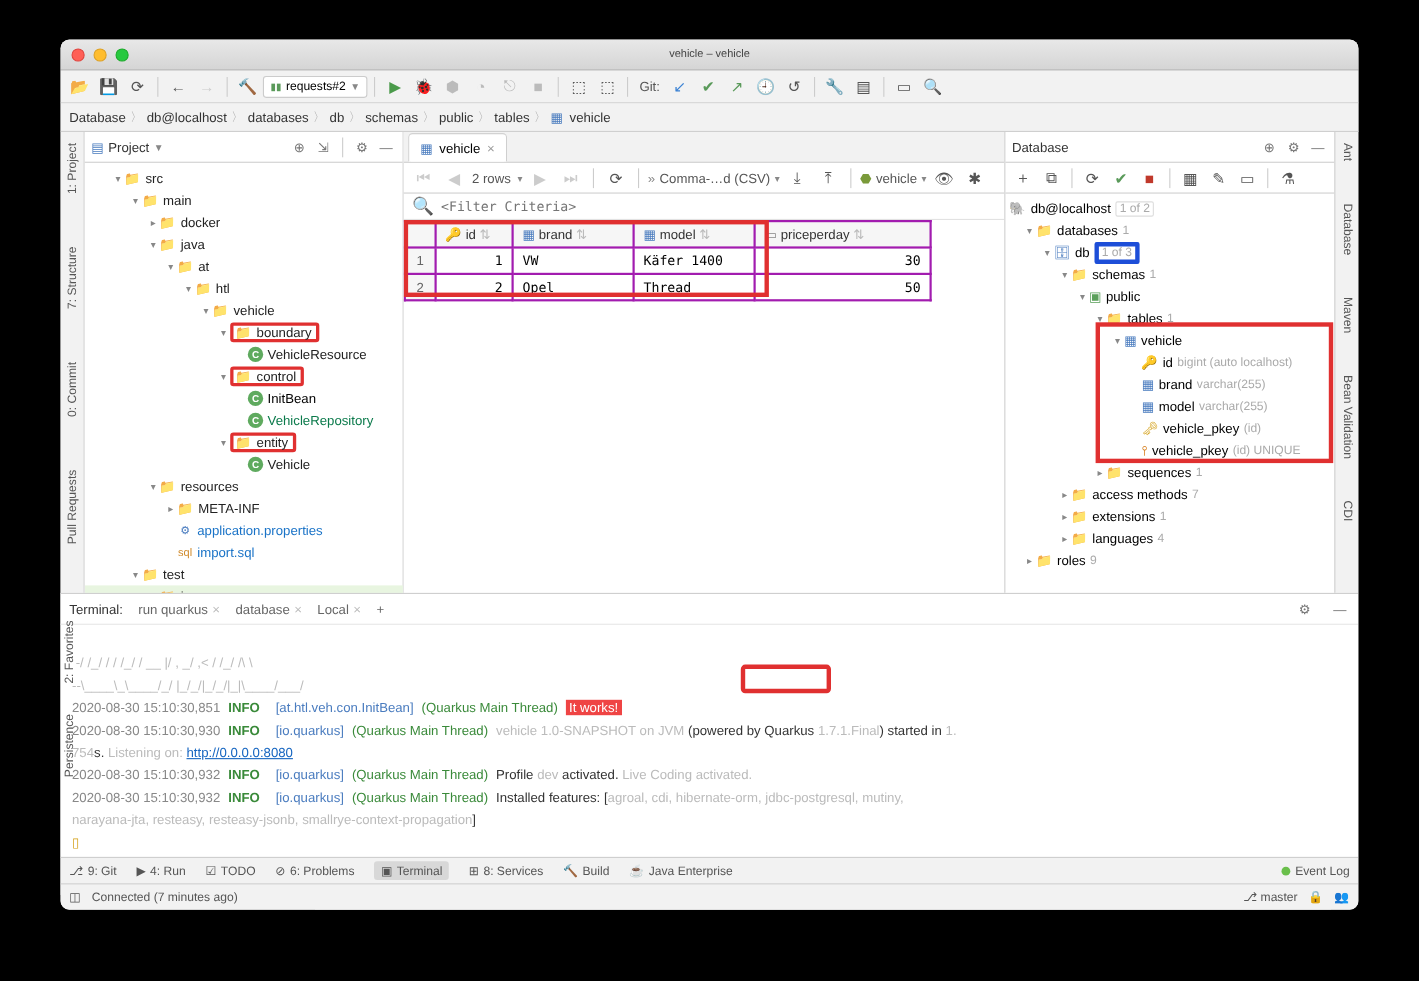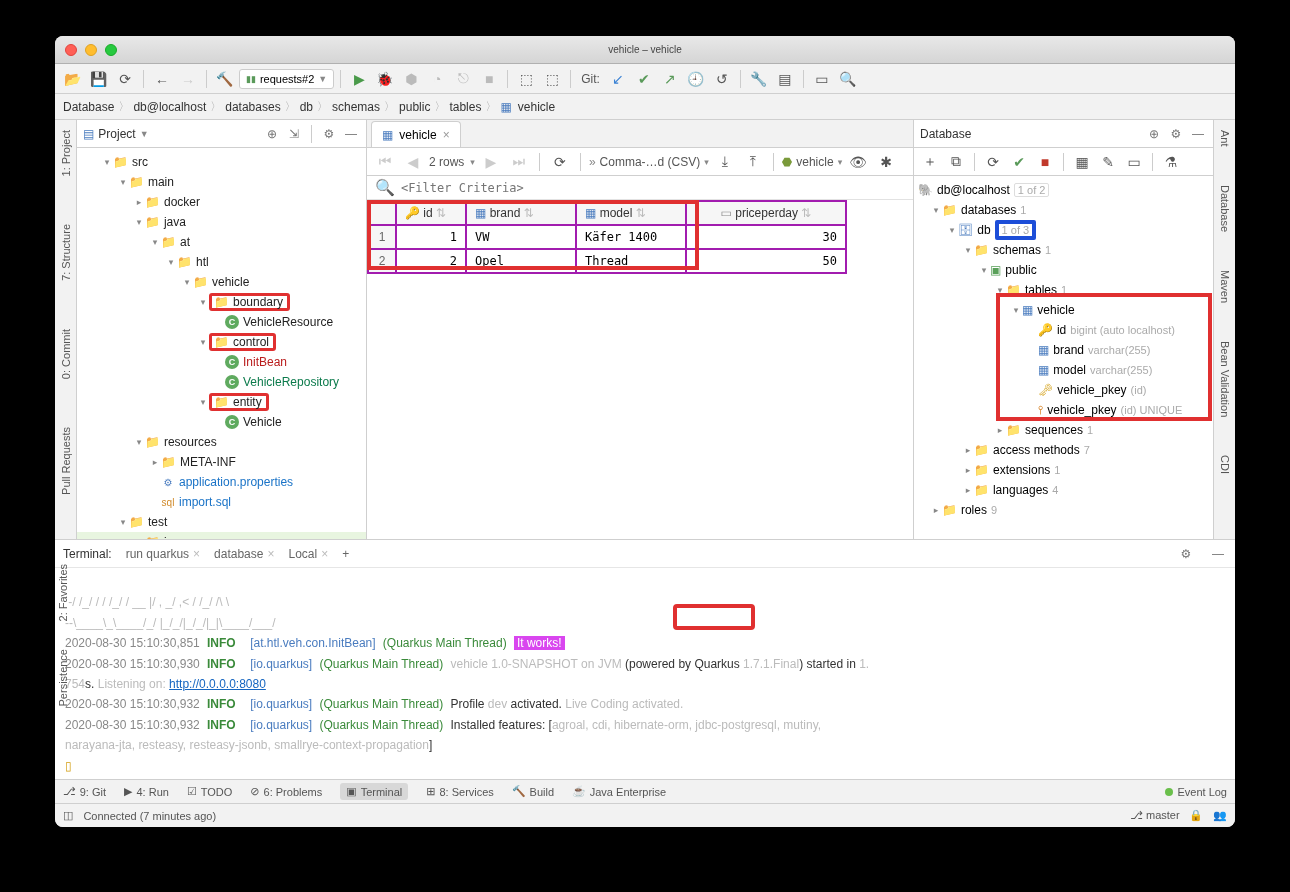--- a/index.html
+++ b/index.html
@@ -55,21 +55,21 @@
 .term-tabs .lbl{color:#333;}
 .term-tabs .ttab{color:#666;cursor:pointer;}
 .term-tabs .ttab .x{color:#bbb;margin-left:4px;}
 .term-body{flex:1;overflow:auto;font-family:Menlo,monospace;font-size:12px;line-height:1.7;padding:4px 10px;color:#333;white-space:pre;}
 .log-info{color:#3a8a3a;font-weight:bold;}
 .log-ts{color:#888;}
 .log-cls{color:#4a7cbf;}
 .log-thread{color:#3a8a3a;}
 .log-muted{color:#bbb;}
 .log-link{color:#1565c0;text-decoration:underline;}
-.it-works{background:#d946ef;color:#fff;padding:0 3px;margin-top:16px;}
+.it-works{background:#ef4444;color:#fff;padding:0 3px;margin-top:16px;}
 .it-works-box{position:absolute;border:4px solid #e03030;border-radius:4px;}
 .toolwindows{height:24px;border-top:1px solid #cfcfcf;background:#f2f2f2;display:flex;align-items:center;padding:0 8px;gap:18px;font-size:11px;color:#555;}
 .toolwindows .spacer{flex:1;}
 .tw-item{display:flex;align-items:center;gap:4px;cursor:pointer;}
 .tw-item.active{background:#d8d8d8;padding:2px 6px;border-radius:3px;}
 .statusbar{height:24px;border-top:1px solid #cfcfcf;background:#f2f2f2;display:flex;align-items:center;padding:0 8px;font-size:11px;color:#555;gap:10px;}
 .statusbar .spacer{flex:1;}
 .run-config{display:flex;align-items:center;gap:4px;background:#fff;border:1px solid #ccc;border-radius:3px;padding:0 6px;height:20px;font-size:11px;}
 .green-arrow{color:#4a9a4a;font-size:14px;}
 .green-dot{width:8px;height:8px;border-radius:50%;background:#6abf4b;display:inline-block;}
@@ -216,21 +216,21 @@
           </div>
         <div class="node" style="padding-left:120px;">
             <span class="chev">▾</span>
             <span class="red-box">
               <span class="folder-ico">📁</span>
               <span>control</span>
             </span>
           </div>
         <div class="node" style="padding-left:148px;">
             <span class="file-ico c-ico">C</span>
-            <span style="color:#b91c1c;text-align:center;">InitBean</span>
+            <span style="color:#000000;text-align:center;">InitBean</span>
           </div>
         <div class="node" style="padding-left:148px;">
             <span class="file-ico c-ico">C</span>
             <span style="color:#0b7a4b;">VehicleRepository</span>
           </div>
         <div class="node" style="padding-left:120px;">
             <span class="chev">▾</span>
             <span class="red-box">
               <span class="folder-ico">📁</span>
               <span>entity</span>
@@ -307,21 +307,21 @@
         <input placeholder="&lt;Filter Criteria&gt;" style="">
       </div>
       <div class="grid">
         <table>
           <tbody>
               <tr>
             <th class="rowhead"></th>
             <th style="width:70px;"><span style="color:#d4a017;">🔑</span> <span>id</span> <span style="color:#bbb;">⇅</span></th>
             <th style="width:110px;"><span style="color:#4a7cbf;">▦</span> <span>brand</span> <span style="color:#bbb;">⇅</span></th>
             <th style="width:110px;"><span style="color:#4a7cbf;">▦</span> <span>model</span> <span style="color:#bbb;">⇅</span></th>
-            <th style="width:160px;text-align:center;"><span style="color:#888;">▭</span> <span>priceperday</span> <span style="color:#bbb;">⇅</span></th>
+            <th style="width:160px;text-align:left;"><span style="color:#888;">▭</span> <span>priceperday</span> <span style="color:#bbb;">⇅</span></th>
           </tr>
           <tr>
             <td class="rowhead">1</td>
             <td style="text-align:right;font-family:monospace;">1</td>
             <td style="font-family:monospace;">VW</td>
             <td style="font-family:monospace;margin-top:20px;">Käfer 1400</td>
             <td style="text-align:right;font-family:monospace;">30</td>
           </tr>
           <tr>
             <td class="rowhead">2</td>

